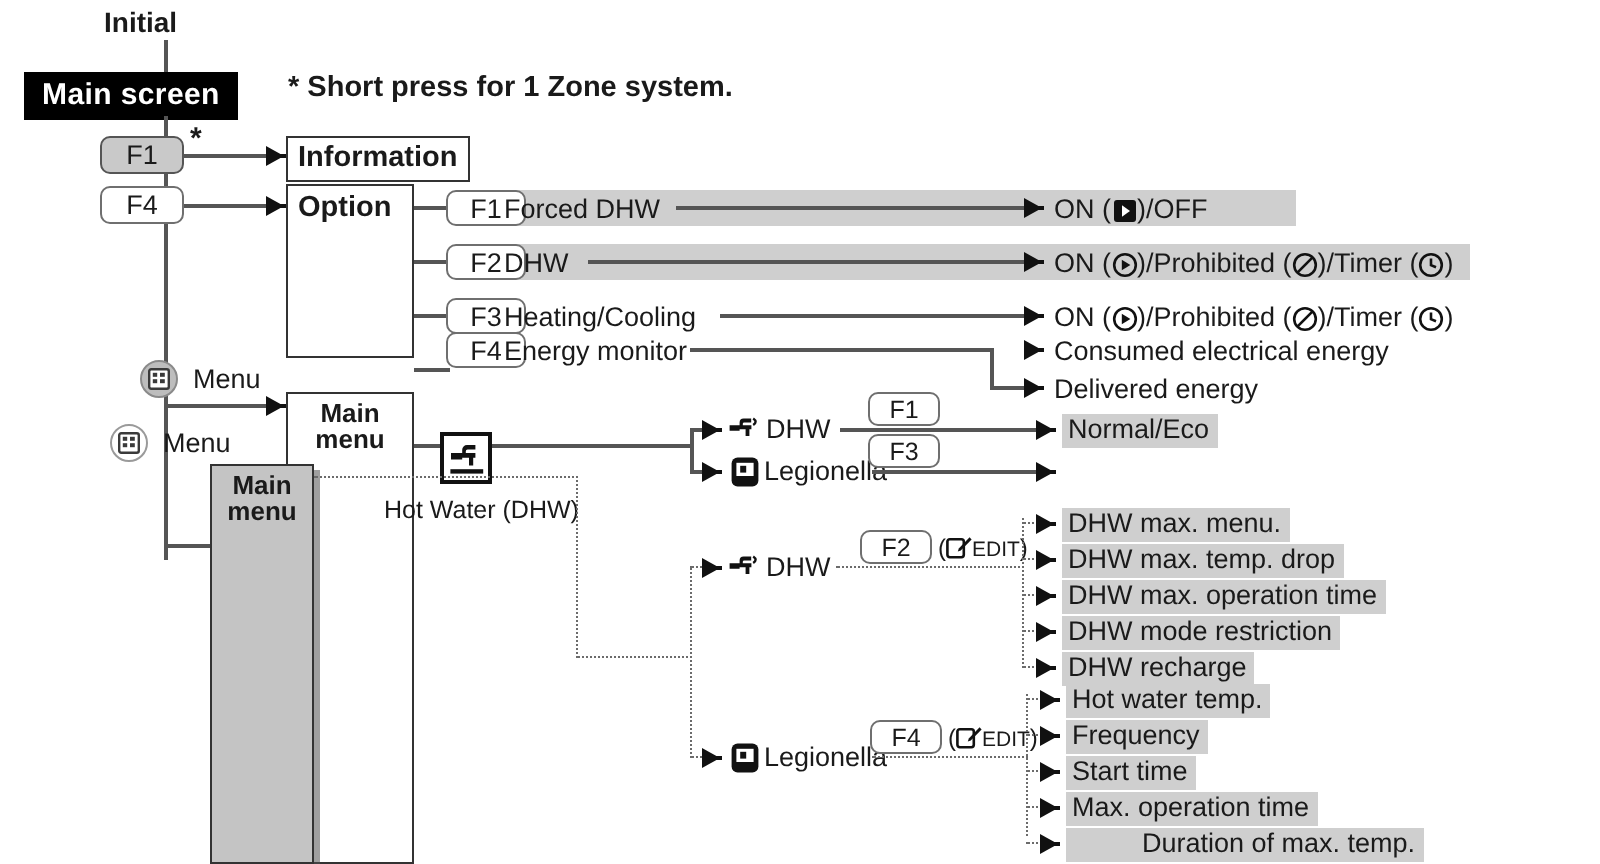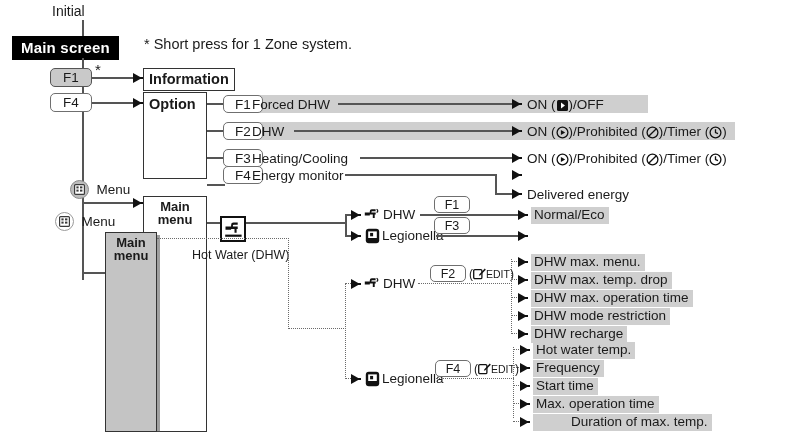--- a/index.html
+++ b/index.html
@@ -3,21 +3,21 @@
 <meta charset="utf-8">
 <style>
   html,body{margin:0;padding:0;background:#fff;}
   body{width:800px;height:432px;position:relative;overflow:hidden;
        font-family:"Liberation Sans",sans-serif;color:#1a1a1a;}
   #stage{position:absolute;left:0;top:0;width:800px;height:432px;}
   .abs{position:absolute;}
 
   
   .lbl{font-size:13.5px;line-height:1;white-space:nowrap;}
-  .lbl-b{font-weight:normal;}
+  .lbl-b{font-weight:bold;}
   .hl{background:#cfcfcf;padding:1px 4px 2px 3px;}
 
   
   .blackbox{background:#000;color:#fff;font-weight:bold;font-size:15px;
             padding:3px 9px 4px;white-space:nowrap;letter-spacing:.2px;}
   .wbox{background:#fff;border:1.6px solid #333;font-weight:bold;font-size:14.5px;
         white-space:nowrap;box-sizing:border-box;}
   .wbox.pad{padding:2px 5px 3px;}
   .fkey{border:1.4px solid #6f6f6f;border-radius:5px;background:#fff;
         font-size:13.5px;text-align:center;box-sizing:border-box;
@@ -135,20 +135,21 @@
         </svg></span><span>)</span>
   </div>
 
   <div class="abs ln hln" style="left:207px;top:184px;width:18px;"></div>
   <div class="abs fkey" style="left:223px;top:166px;width:40px;height:18px;">F4</div>
   <div class="abs lbl" style="left:252px;top:169px;">Energy monitor</div>
   <div class="abs ln hln" style="left:345px;top:174px;width:151px;"></div>
   <div class="abs ln vln" style="left:495px;top:174px;height:20px;"></div>
   <div class="abs ln hln" style="left:495px;top:193px;width:17px;"></div>
   <div class="abs arw" style="left:512px;top:170px;"></div>
+  <div class="abs lbl" style="left:527px;top:169px;">Consumed electrical energy</div>
   <div class="abs arw" style="left:512px;top:189px;"></div>
   <div class="abs lbl" style="left:527px;top:188px;">Delivered energy</div>
 
   <div class="abs" style="left:70px;top:180px;">
     <span class="ico menu-ico fill">
       <svg width="11" height="11" viewBox="0 0 11 11">
           <rect x="0.6" y="0.6" width="9.8" height="9.8" rx="1" fill="#fff" stroke="#3a3a3a" stroke-width="1.2"></rect>
           <rect x="2.4" y="2.4" width="2.2" height="2" fill="#3a3a3a"></rect>
           <rect x="6" y="2.4" width="2.4" height="2" fill="#3a3a3a"></rect>
           <rect x="2.4" y="5.6" width="2.2" height="2" fill="#3a3a3a"></rect>

